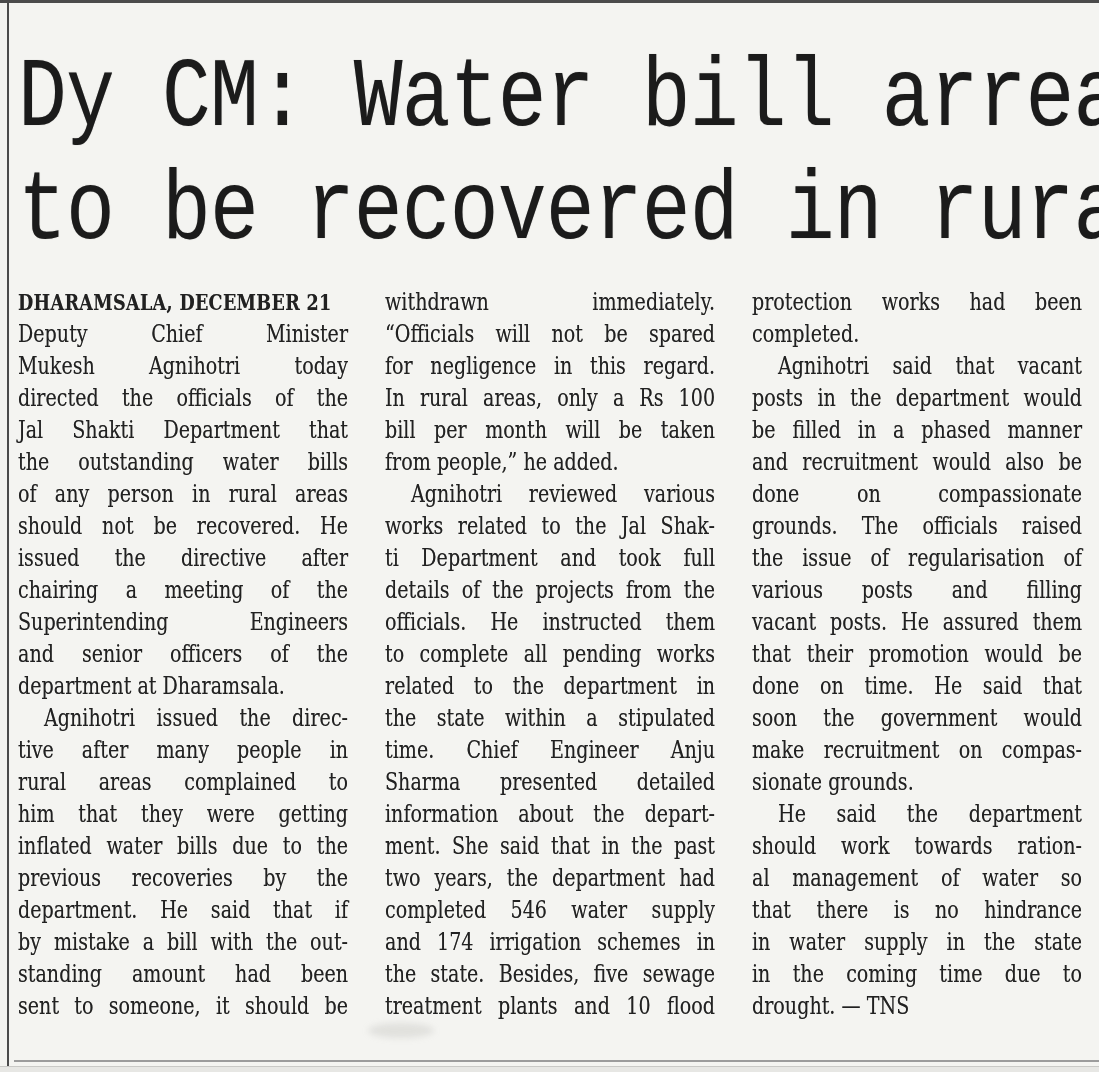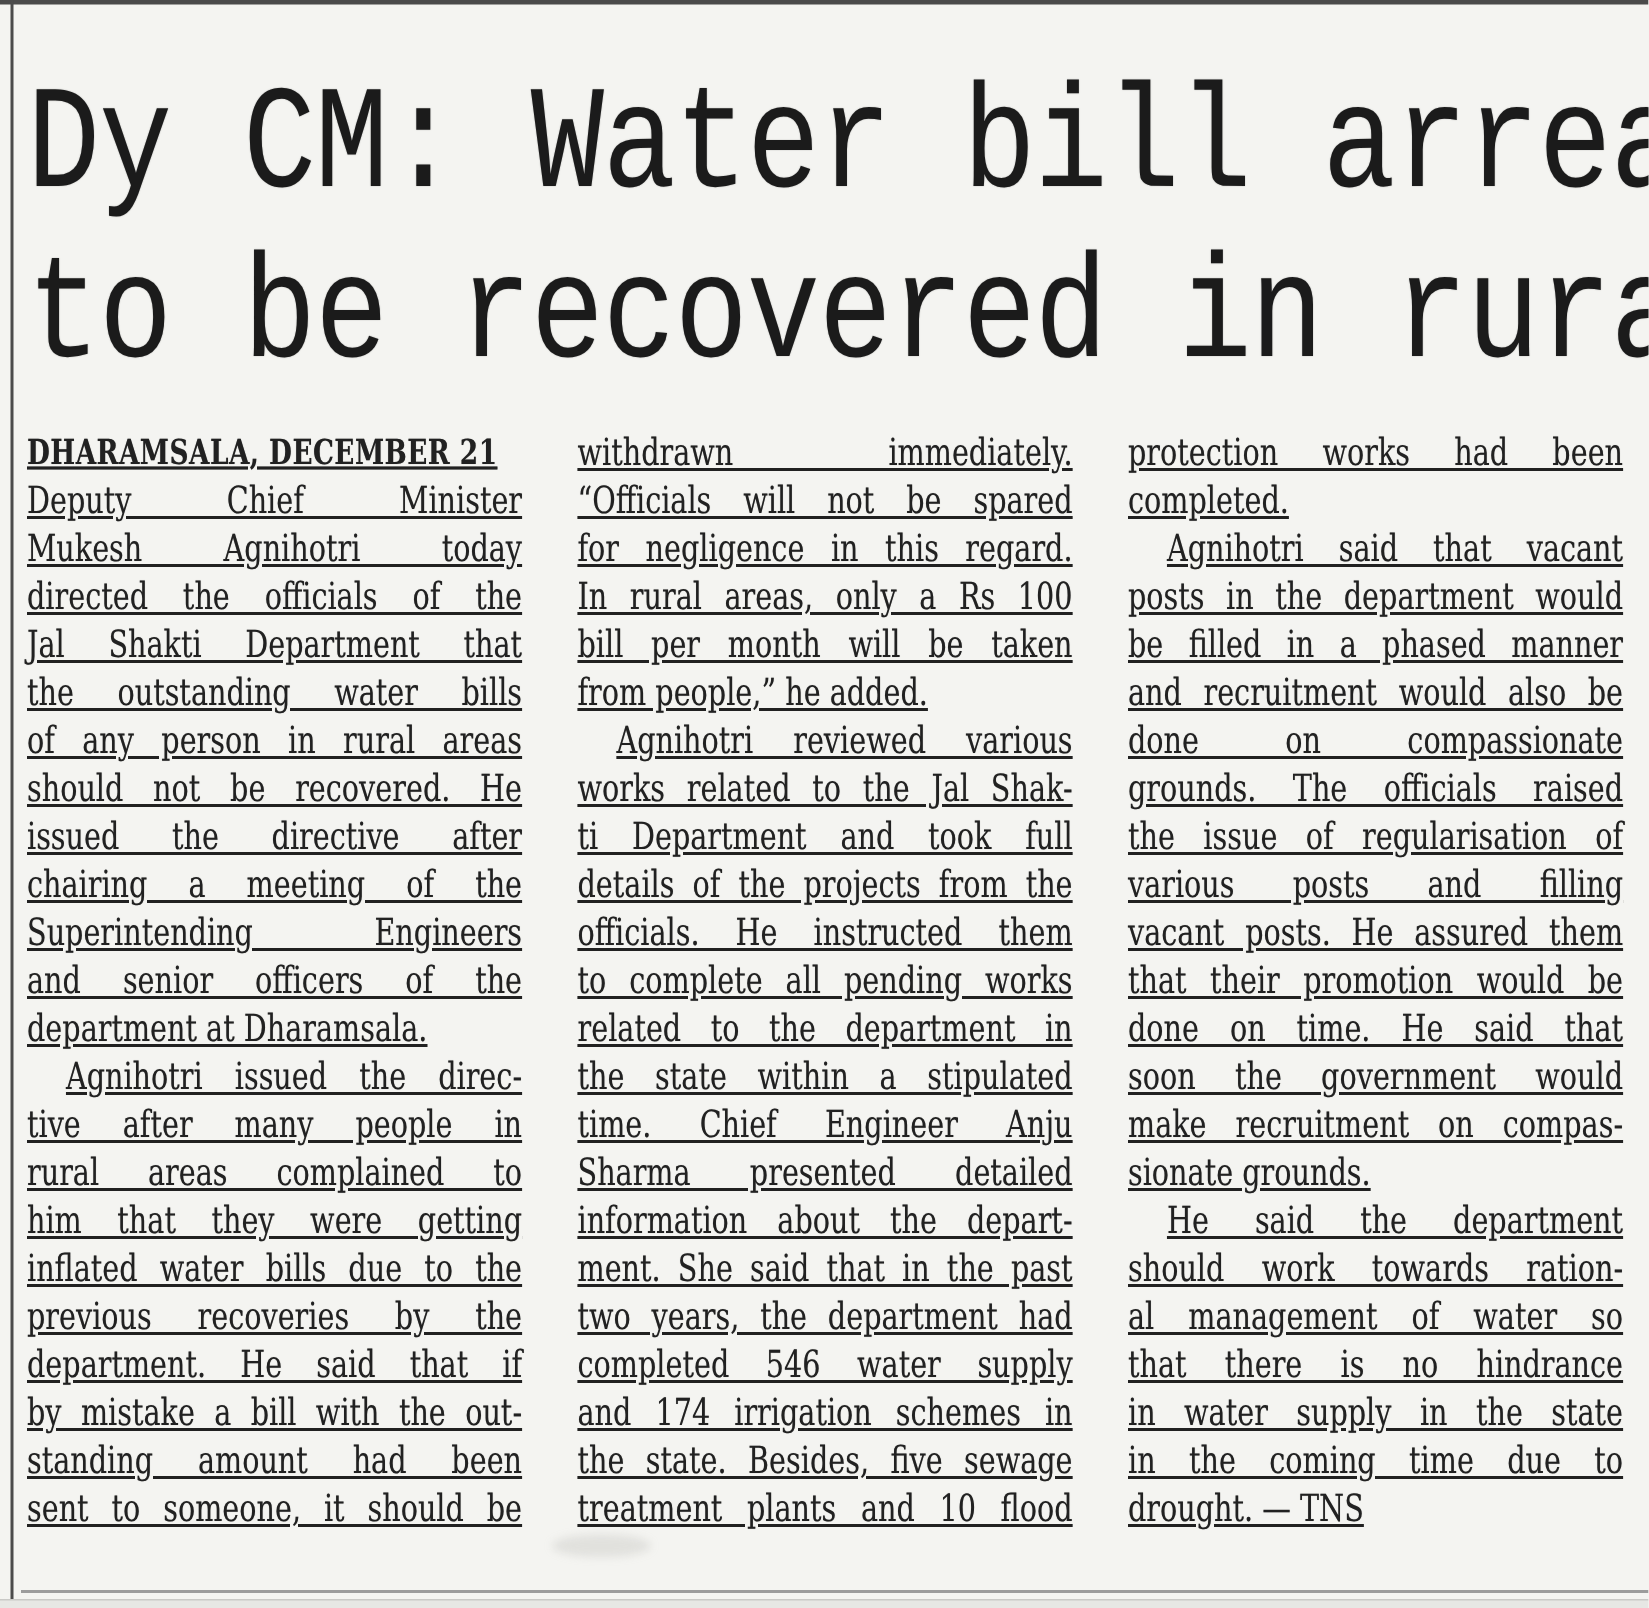--- a/index.html
+++ b/index.html
@@ -35,21 +35,21 @@
     font-size:98px;line-height:113px;height:113px;
     letter-spacing:-1px;
     transform:scaleX(0.83);transform-origin:0 0;
     text-shadow:0 0 1px rgba(20,20,20,.35);
   }
   
   .columns{
     position:absolute;left:18px;top:286px;
     display:flex;gap:37px;
   }
-  .col{width:330px;flex:0 0 330px;text-decoration:underline;}
+  .col{width:330px;flex:0 0 330px;}
   .dateline{
     width:432px;
     font-size:23px;line-height:32px;height:32px;
     font-weight:bold;letter-spacing:.4px;
     transform:scaleX(0.764);transform-origin:0 0;
     white-space:nowrap;
     text-shadow:0 0 .6px rgba(30,30,30,.45);
   }
   .line{
     width:432px;

